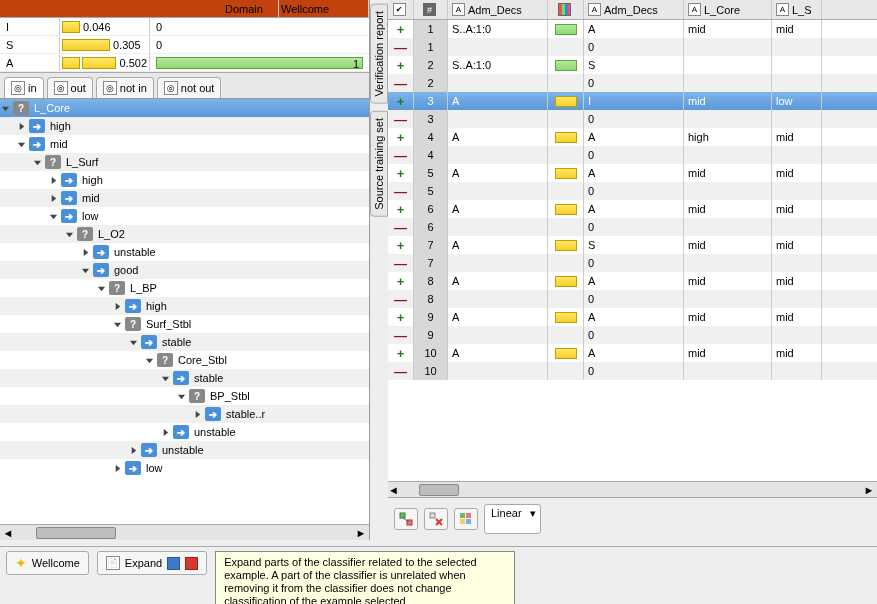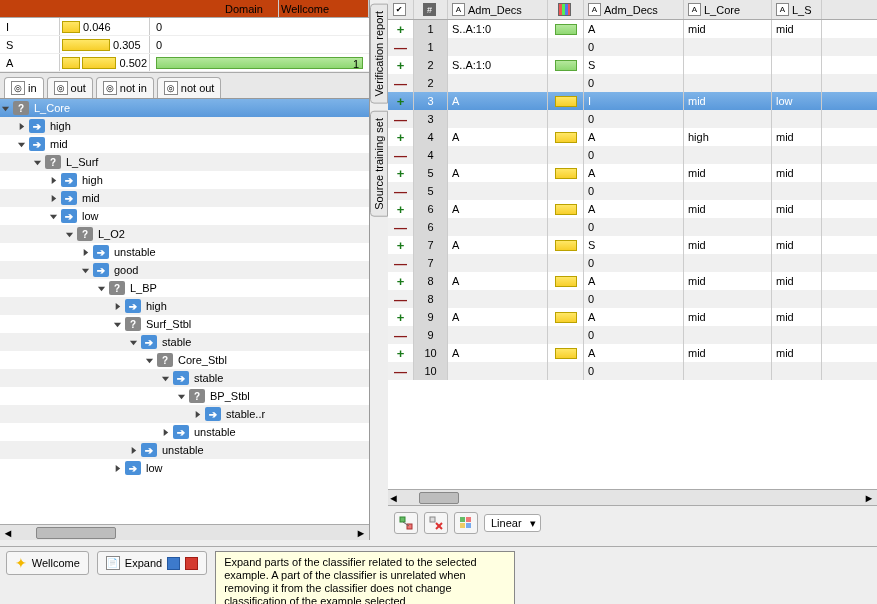--- a/index.html
+++ b/index.html
@@ -54,21 +54,21 @@
 .rrow.sel { background: linear-gradient(#7db3e8,#5a99db); color:#fff; }
 .plus { color:#1a7a1a; font-weight:bold; font-size:13px;}
 .minus { color:#8a1a1a; font-weight:bold; font-size:13px;}
 .swatch-g { width:22px; height:11px; background:linear-gradient(#b5e89d,#8fd872); border:1px solid #5aa83a;}
 .swatch-y { width:22px; height:11px; background:linear-gradient(#ffe766,#f7cf2b); border:1px solid #bba200;}
 .hd-ico { width:13px; height:13px; border:1px solid #888; background:#fff; margin-right:3px; display:inline-flex; align-items:center; justify-content:center; font-size:8px;}
 
 
 .rtoolbar { padding:6px; display:flex; gap:6px; align-items:center; border-top:1px solid #aaa; background:#eee;}
 .tbtn { width:24px; height:22px; border:1px solid #aaa; background:#f6f6f6; border-radius:3px; display:flex; align-items:center; justify-content:center;}
-.select { border:1px solid #aaa; background:#fff; border-radius:3px; padding:2px 18px 2px 6px; position:relative;}
+.select { border:1px solid #aaa; background:#fff; border-radius:3px; padding:2px 18px 14px 6px; position:relative;}
 .select:after { content:"▾"; position:absolute; right:4px; }
 
 
 .bottom { position:absolute; bottom:0; left:0; right:0; height:58px; display:flex; align-items:flex-start; padding:4px 6px; gap:8px; background:#eee; border-top:1px solid #aaa;}
 .bbtn { border:1px solid #aaa; background:#f6f6f6; border-radius:3px; padding:3px 8px; display:flex; align-items:center; gap:5px; height:24px;}
 .star { color:#f3b700; font-size:14px;}
 .sq-blue { width:13px; height:13px; background:#3d7acc; border:1px solid #2558a0;}
 .sq-red { width:13px; height:13px; background:#d43a2f; border:1px solid #a11c14;}
 .tooltip { background:#ffffe1; border:1px solid #888; padding:4px 8px; max-width:300px; font-size:11px; line-height:13px;}
 .a-ico{width:13px;height:13px;border:1px solid #888;margin-right:3px;display:inline-flex;align-items:center;justify-content:center;font-size:8px;background:#fff;}

